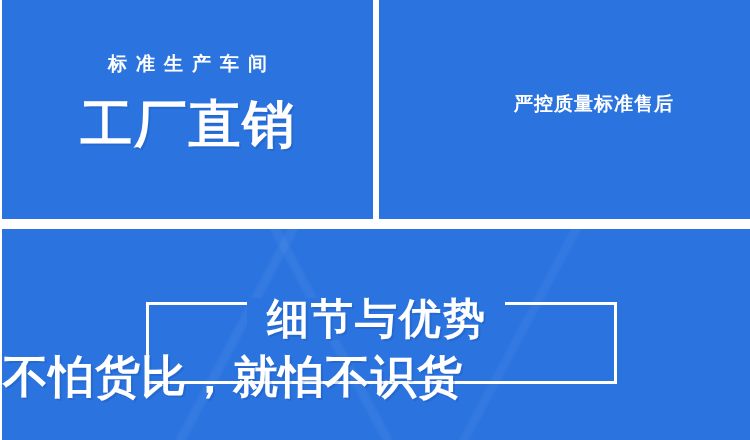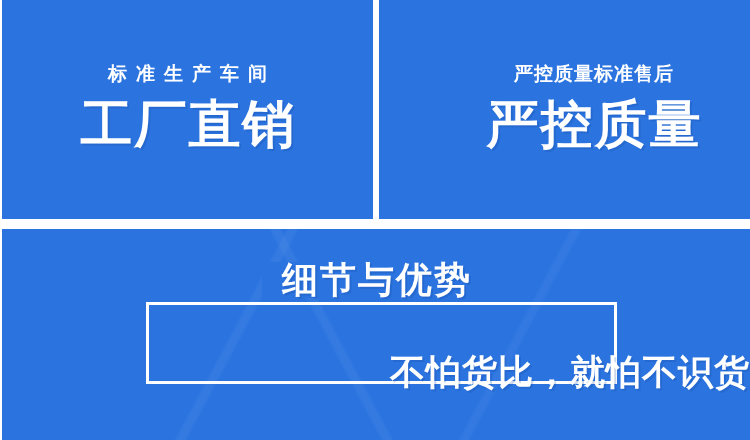--- a/index.html
+++ b/index.html
@@ -60,21 +60,21 @@
   .eyebrow.spaced { letter-spacing: 9px; text-indent: 9px; }
   .eyebrow.tight  { letter-spacing: 1px; text-indent: 1px; }
 
   .headline {
     font-size: 52px;
     font-weight: bold;
     line-height: 1.06;
     letter-spacing: 2px;
     text-indent: 2px;
     color: #ffffff;
-    margin: 2px;
+    margin: 12px;
     white-space: nowrap;
     text-shadow: 2px 2px 0 rgba(20,70,150,0.22);
   }
   .headline + .headline { margin-top: 4px; }
 
   
   .bottom-panel {
     position: absolute;
     left: 2px;
     top: 229px;
@@ -111,38 +111,39 @@
     right: 0;
     top: 33px;
     text-align: center;
     z-index: 3;
     pointer-events: none;
   }
   .frame-title span {
     display: inline-block;
     background: #2b74e0;
     padding: 0 18px;
-    font-size: 36px;
+    font-size: 42px;
     font-weight: bold;
     letter-spacing: 2px;
     text-indent: 2px;
     line-height: 1;
     color: #ffffff;
     white-space: nowrap;
     text-shadow: 2px 2px 0 rgba(20,70,150,0.22);
+    margin-top: 36px;
   }
 
   .frame-subtitle {
     position: absolute;
     left: 0;
     right: 0;
     top: 125px;
-    text-align: right;
+    text-align: left;
     z-index: 3;
-    font-size: 35px;
+    font-size: 45px;
     font-weight: bold;
     letter-spacing: 1px;
     text-indent: 1px;
     line-height: 1;
     color: #ffffff;
     white-space: nowrap;
     text-shadow: 2px 2px 0 rgba(20,70,150,0.22);
   }
 </style>
 </head>
@@ -155,21 +156,20 @@
     <div class="panel panel-left">
       <div class="panel-inner">
         <div class="eyebrow spaced">标准生产车间</div>
         <div class="headline">工厂直销</div>
       </div>
     </div>
 
     <div class="panel panel-right">
       <div class="panel-inner">
         <div class="eyebrow tight">严控质量标准售后</div>
-        <div class="headline">严控质量</div>
       </div>
     </div>
 
   </div>
 
   <div class="bottom-panel">
     <div class="frame"></div>
     <div class="frame-title">
       <span>细节与优势</span>
     </div>

